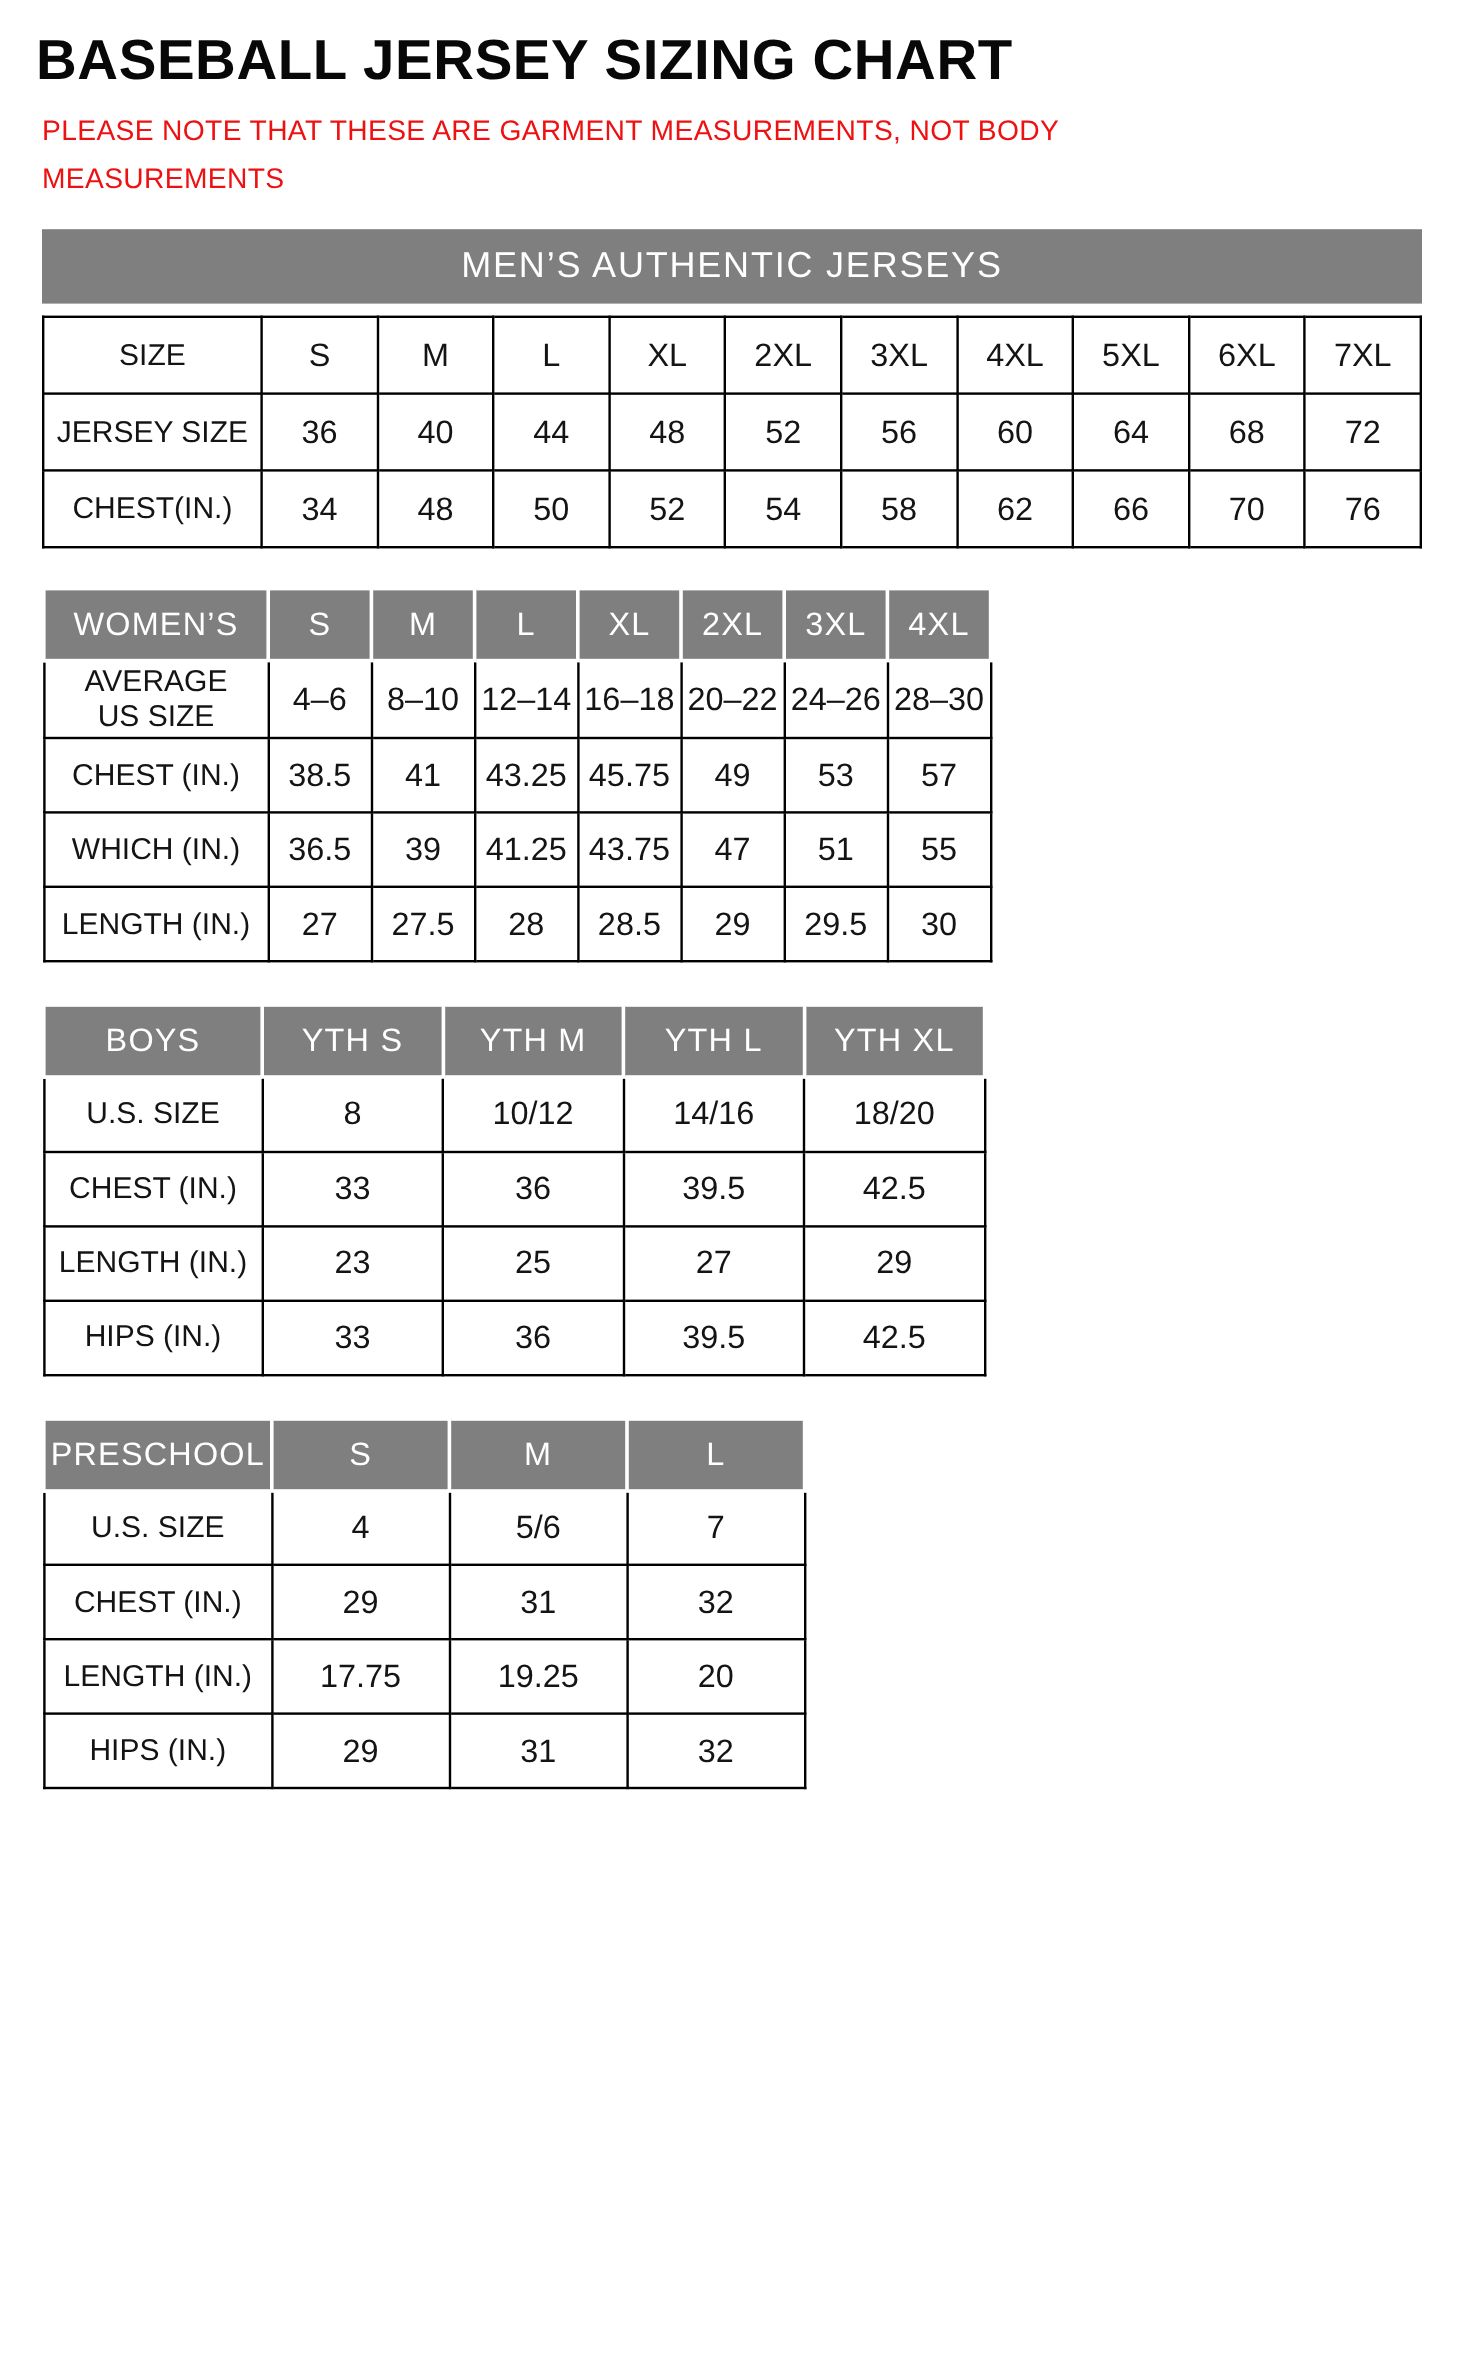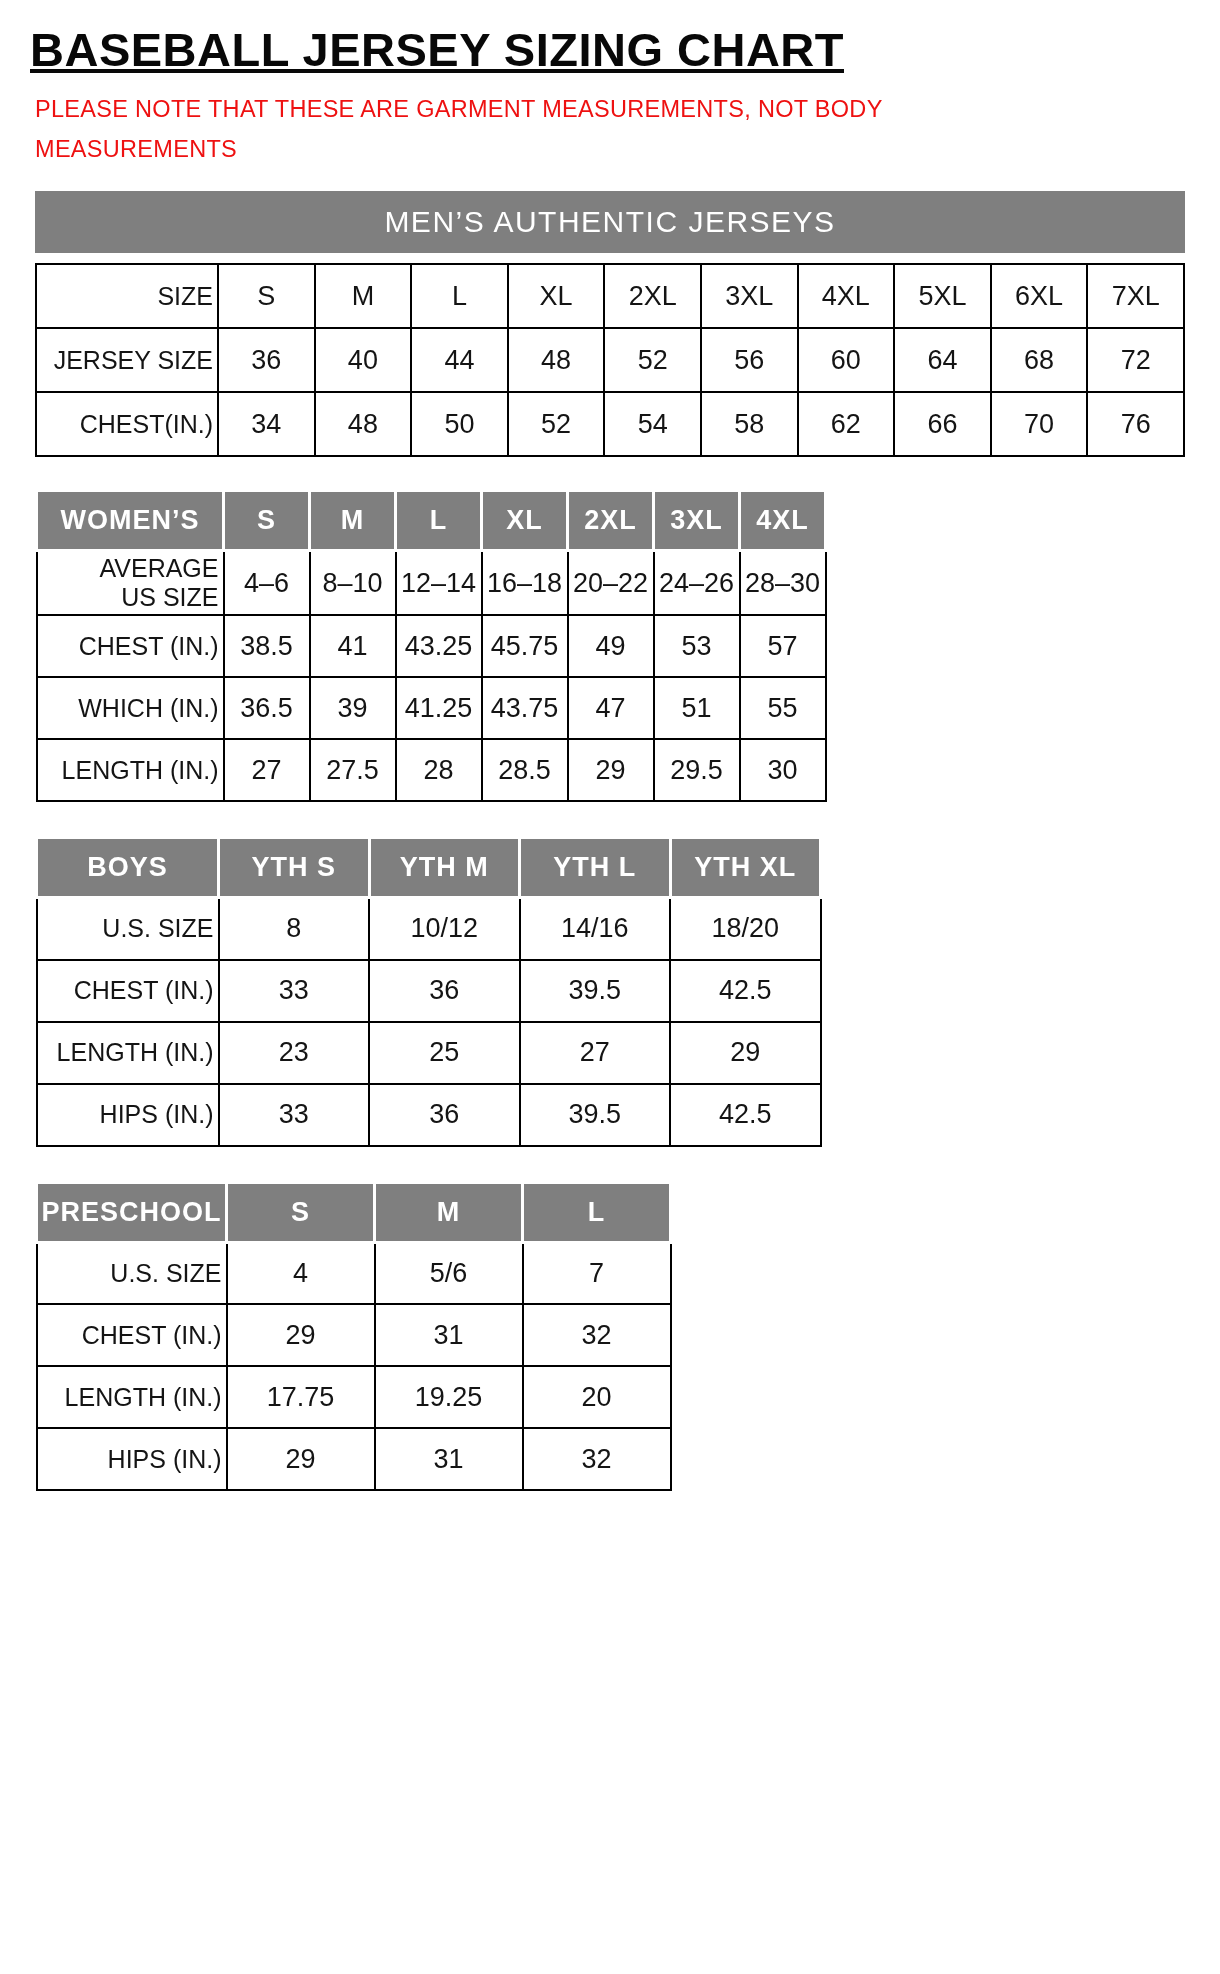--- a/index.html
+++ b/index.html
@@ -21,21 +21,20 @@
     overflow:hidden;
   }
   .page-title{
     padding-top:22px;
     margin-left:30px;
     font-size:47px;
     font-weight:bold;
     letter-spacing:0.5px;
     color:var(--title-black);
     font-stretch:condensed;
-    text-decoration:underline;
   }
   .note{
     margin:12px 0 0 35px;
     max-width:900px;
     font-size:23.5px;
     line-height:40px;
     color:var(--note-red);
     letter-spacing:0.3px;
   }
   .band{
@@ -65,26 +64,25 @@
     height:62px;
     font-size:27px;
     color:#141414;
     padding:2px 4px;
     vertical-align:middle;
   }
   table.men td{height:64px;}
   .sizing-table td.lbl{
     font-size:25px;
     white-space:pre-line;
-    text-align:right;
   }
   .sizing-table th{
     background:var(--header-gray);
     color:var(--header-text);
-    font-weight:bold;
+    font-weight:normal;
     font-size:27px;
     letter-spacing:1px;
     border:3px solid #ffffff;
     height:60px;
     vertical-align:middle;
   }
   .bottom-note{
     position:absolute;
     left:36px;
     bottom:16px;

